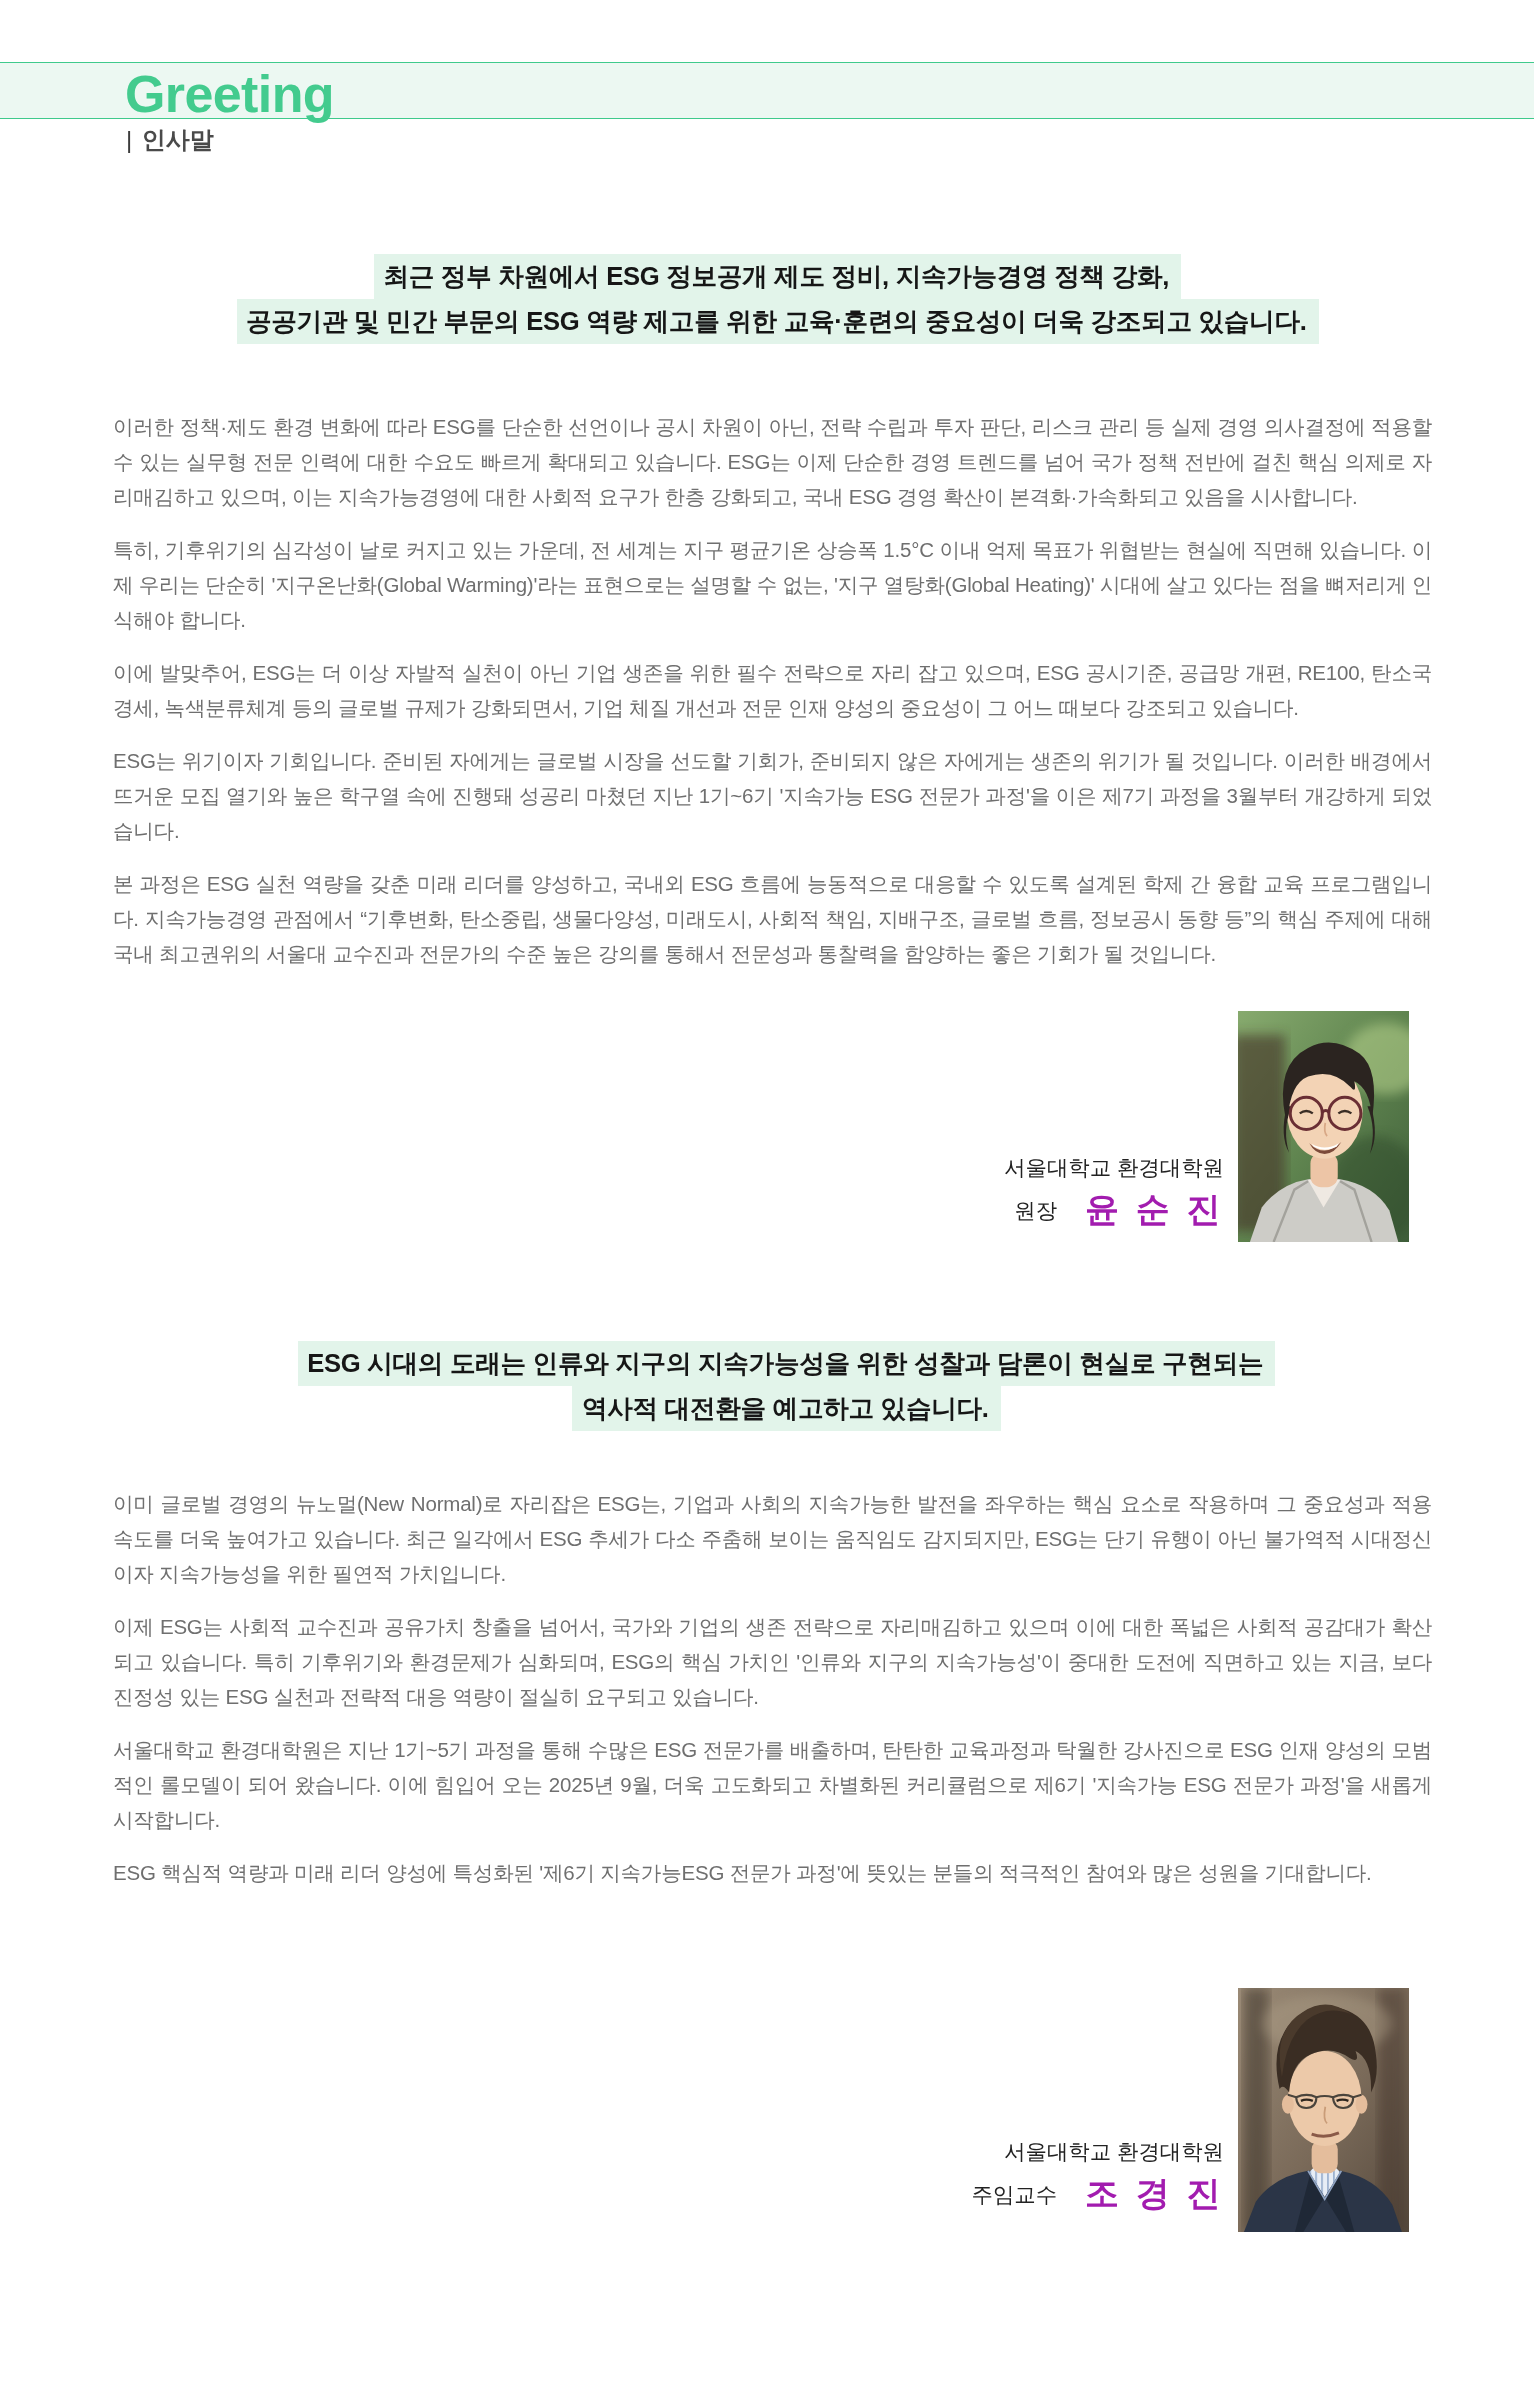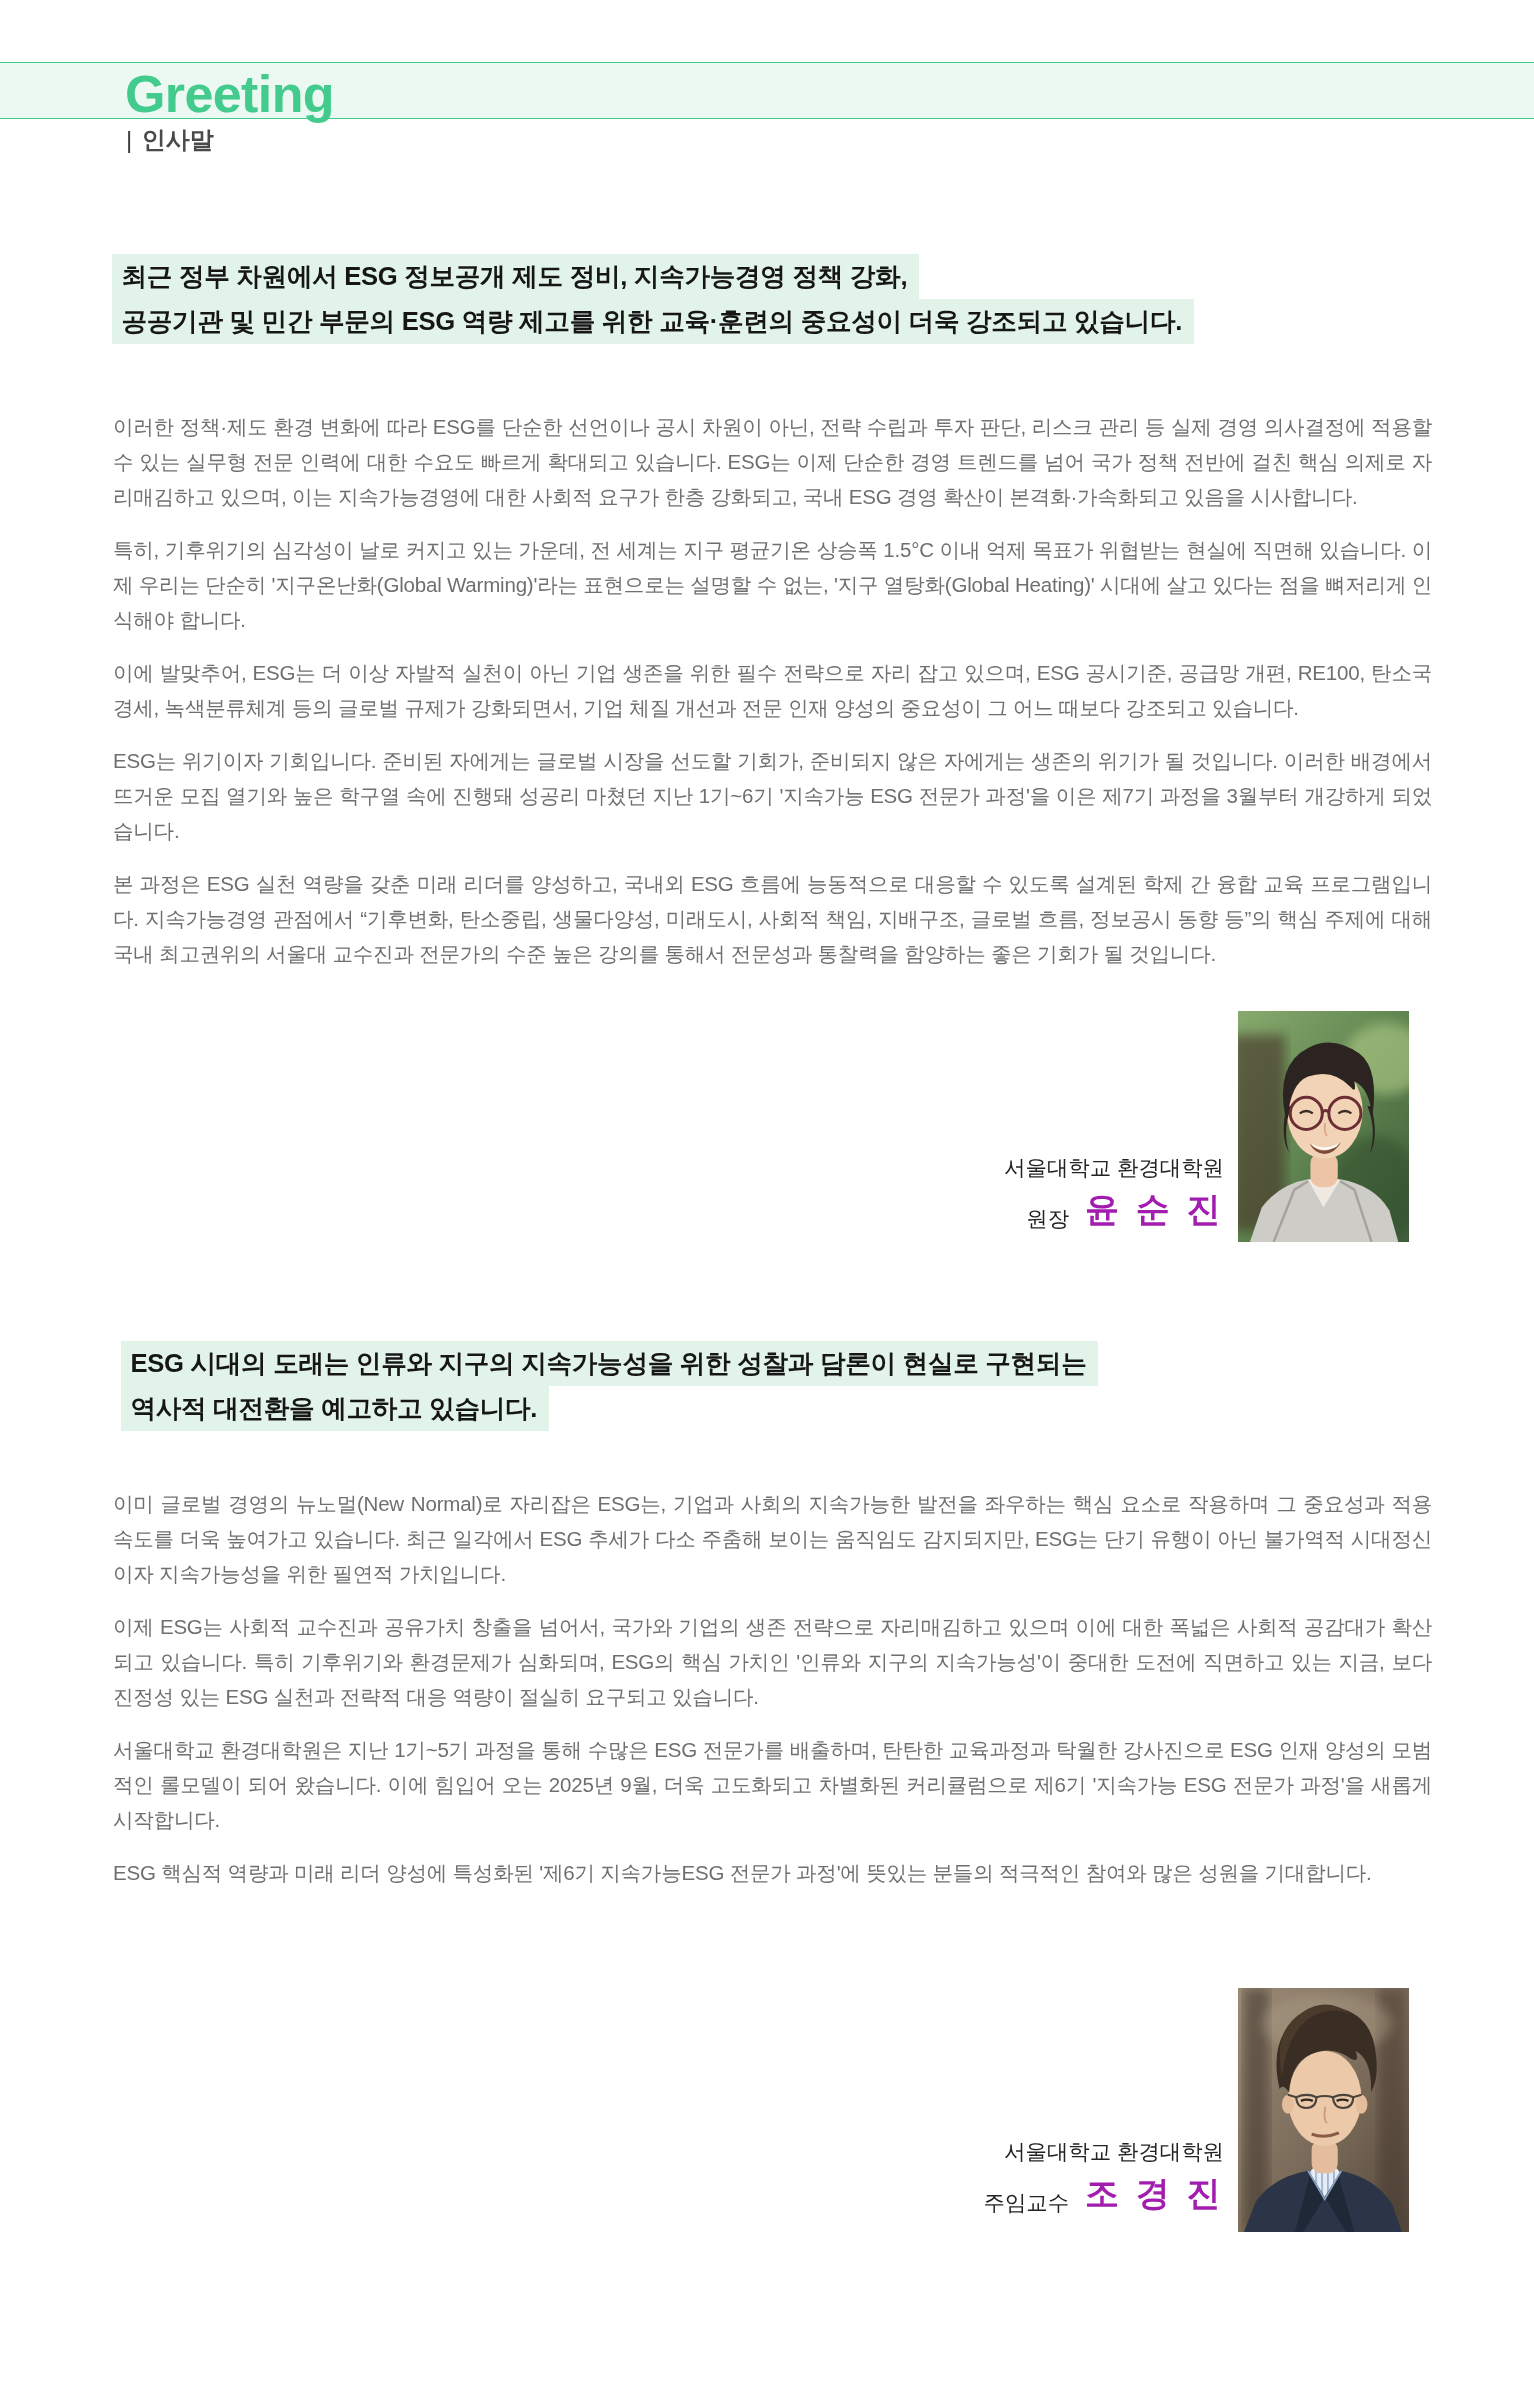--- a/index.html
+++ b/index.html
@@ -22,21 +22,21 @@
     font-size:52px;line-height:52px;font-weight:700;
     color:#43cb8e;letter-spacing:-0.6px;
   }
   .subtitle{
     position:absolute;left:126px;top:127px;
     font-size:24px;line-height:26px;color:#4a4a4a;font-weight:600;
   }
   .subtitle .bar{font-weight:400;color:#3c3c3c;margin-right:9.5px;}
   
   .heading{position:absolute;left:112px;width:1331px;}
-  .heading .hl-line{margin:0;padding:0;line-height:0;}
+  .heading .hl-line{margin:0;padding:0;line-height:0;text-align:center;}
   .heading .hl{
     display:inline-block;
     background:#e2f4ea;
     color:#161616;
     font-size:25.6px;font-weight:700;line-height:25.6px;
     padding:9.5px 12px 10px 9.5px;
     letter-spacing:-0.3px;
   }
   #heading1{top:254px;}
   #heading2{top:1341px;margin-left:9px;}
@@ -54,22 +54,22 @@
   
   .sig{
     position:absolute;right:311px;text-align:right;
   }
   #sig1{top:1154px;}
   #sig2{top:2138px;}
   .sig .affiliation{
     font-size:21.4px;line-height:28.5px;color:#222222;font-weight:500;
   }
   .sig .name-row{
-    display:flex;justify-content:flex-end;align-items:flex-end;
-    gap:16px;margin-top:4.8px;
+    display:flex;justify-content:flex-end;align-items:center;
+    gap:28px;margin-top:4.8px;
   }
   .sig .role{font-size:21.4px;color:#222222;font-weight:500;}
   .sig .name{font-size:34px;color:#a21caf;font-weight:700;letter-spacing:3.6px;}
   
   .portrait{position:absolute;width:171px;overflow:hidden;}
   #portrait1{left:1238px;top:1011px;height:231px;}
   #portrait2{left:1238px;top:1988px;height:244px;}
   .portrait svg{display:block;width:100%;height:100%;}
 </style>
 </head>

